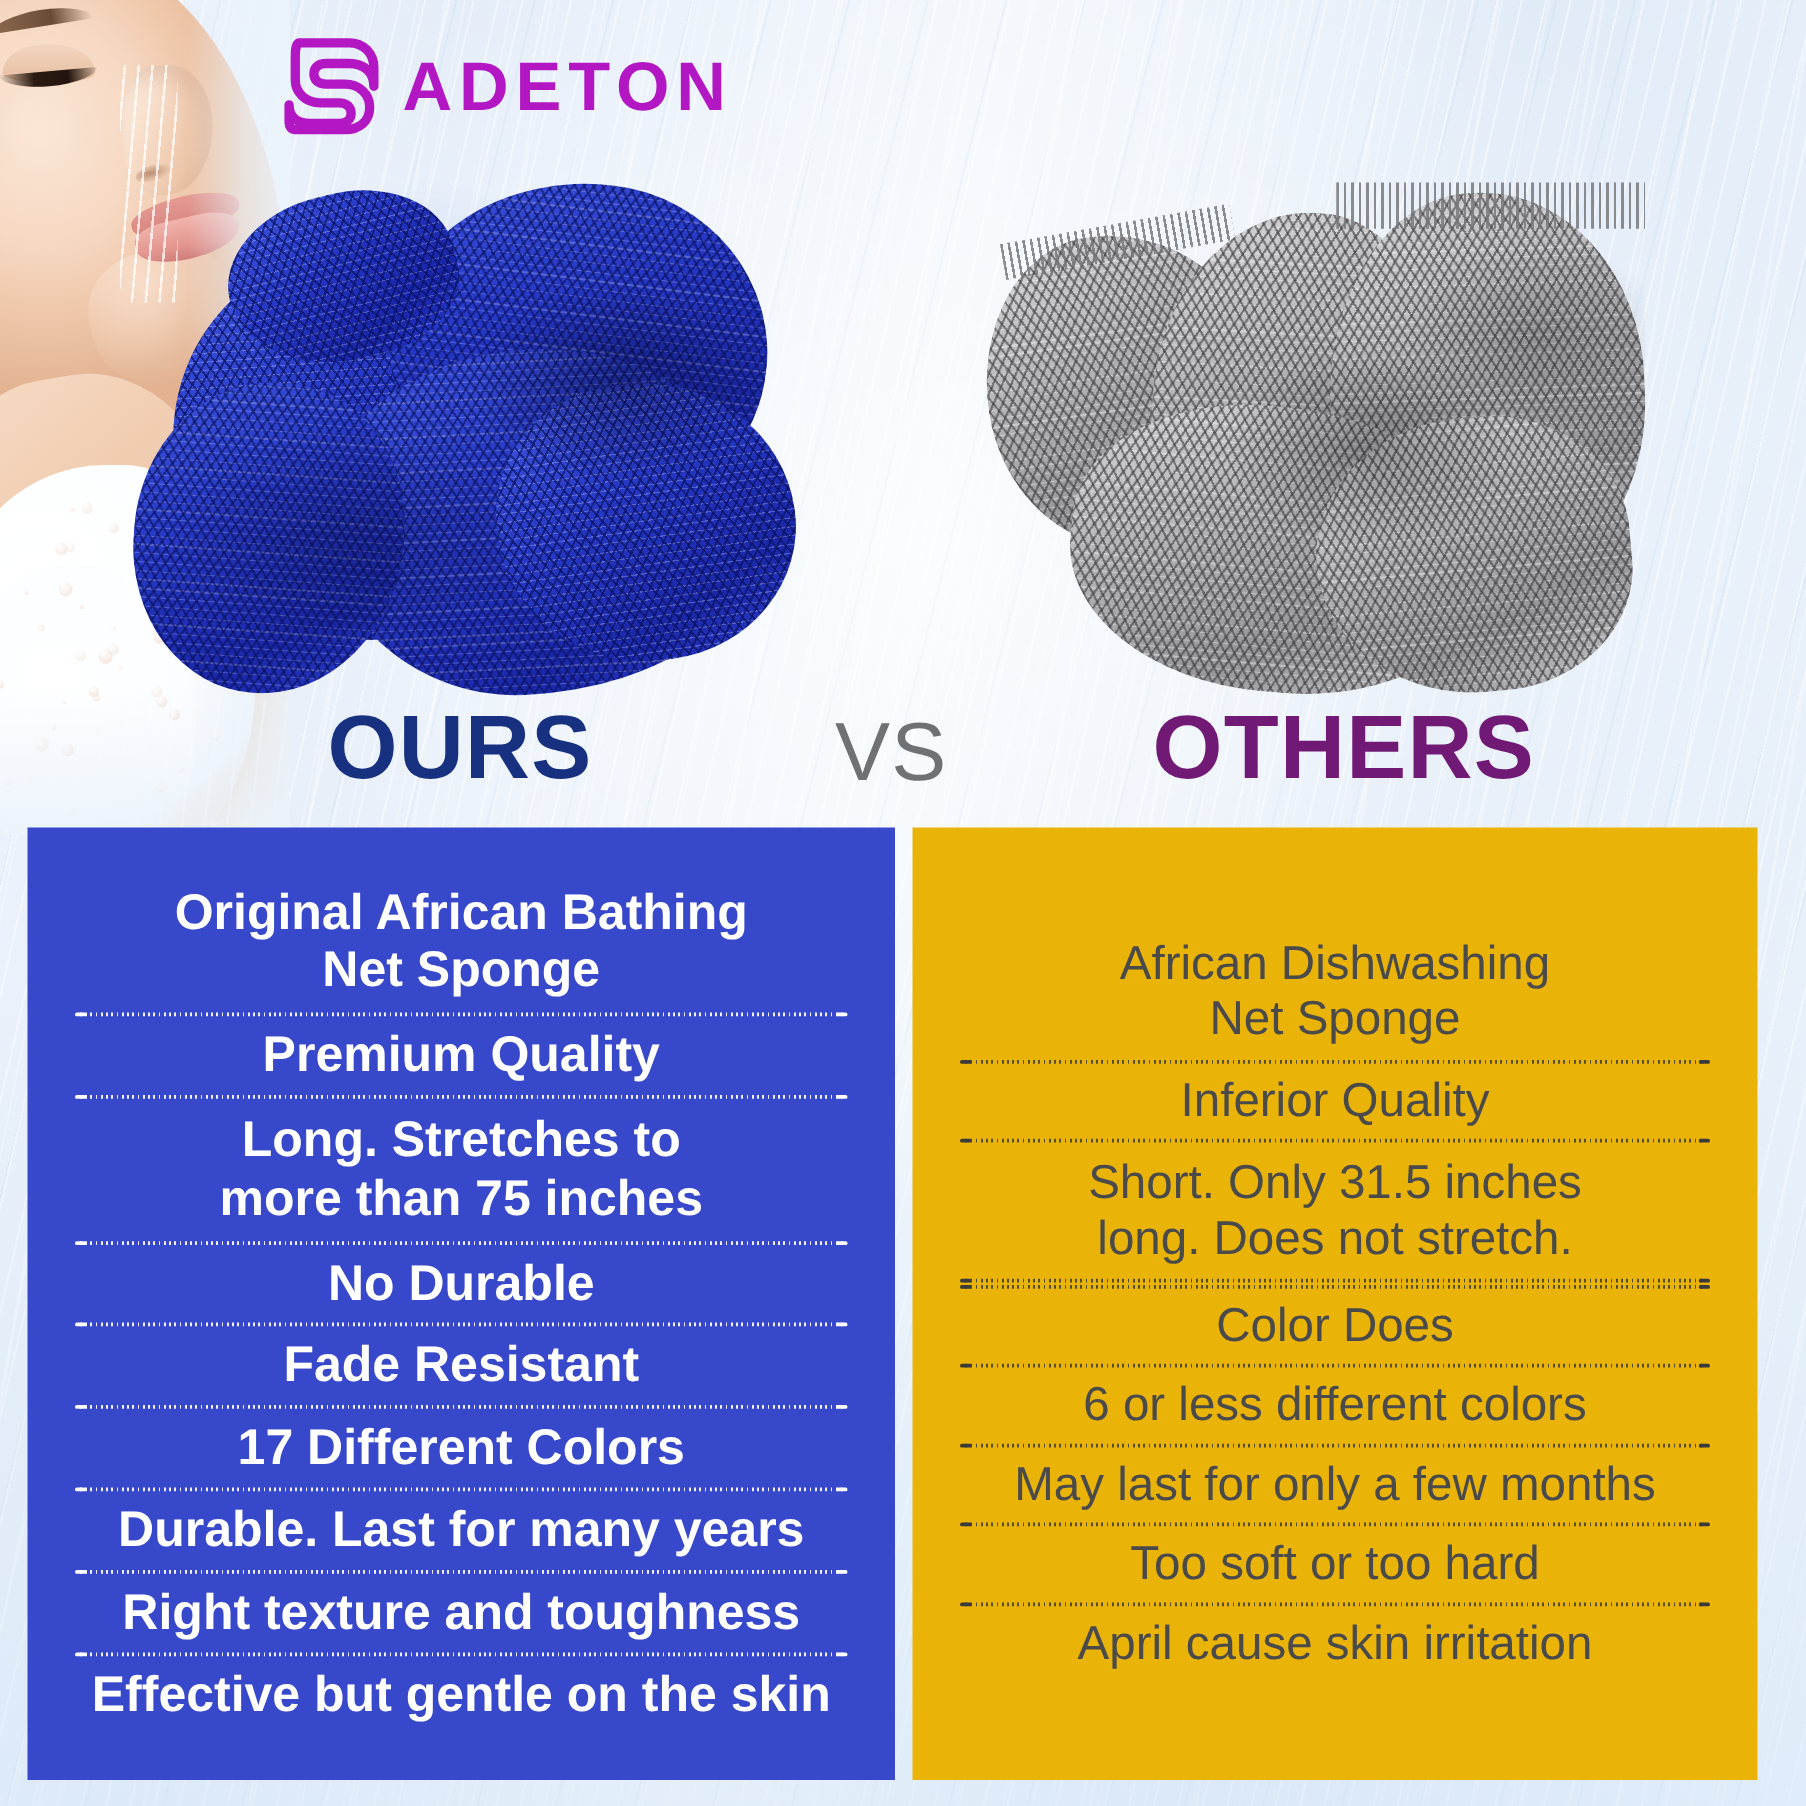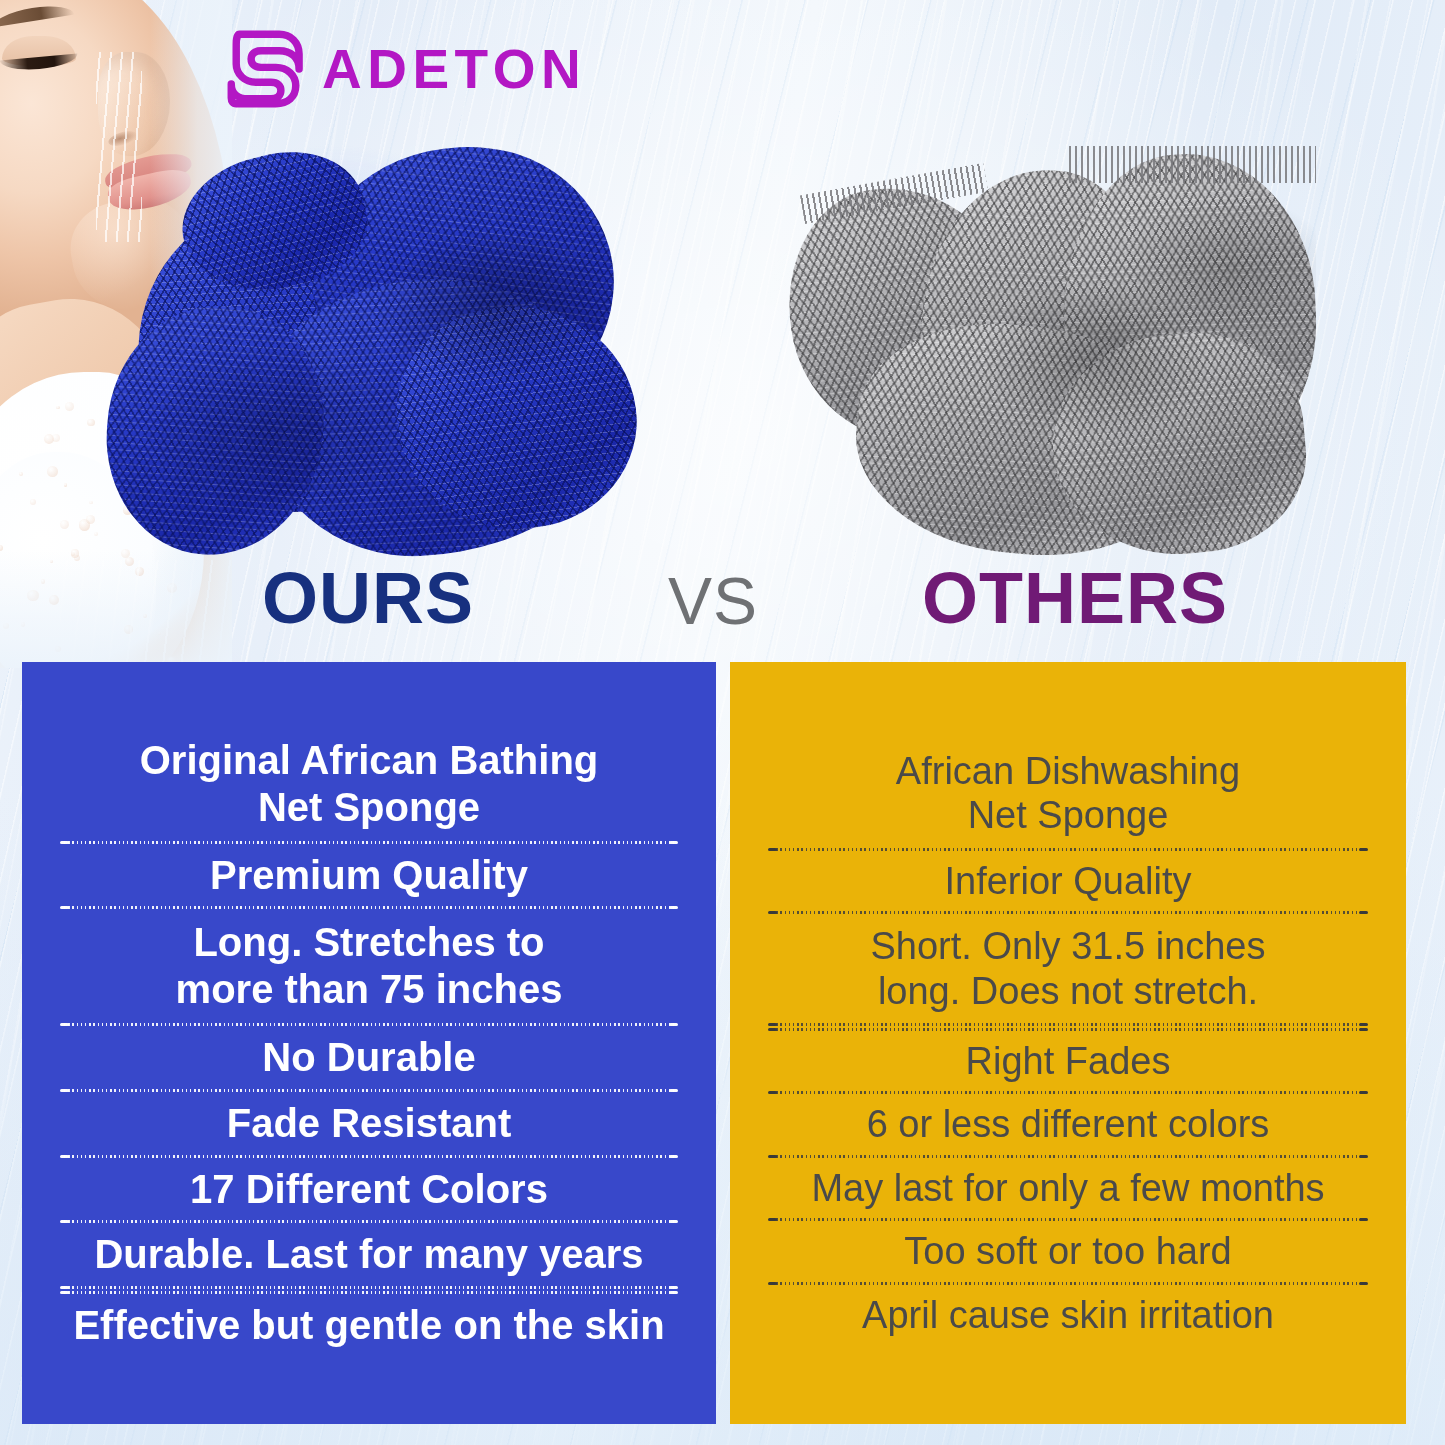--- a/index.html
+++ b/index.html
@@ -385,32 +385,33 @@
       <div class="row two-line">Long. Stretches to<br>more than 75 inches</div>
       <div class="divider"></div>
       <div class="row">No Durable</div>
       <div class="divider"></div>
       <div class="row">Fade Resistant</div>
       <div class="divider"></div>
       <div class="row">17 Different Colors</div>
       <div class="divider"></div>
       <div class="row">Durable. Last for many years</div>
       <div class="divider"></div>
+      <div class="row">Right texture and toughness</div>
       <div class="divider"></div>
       <div class="row">Effective but gentle on the skin</div>
     </div>
   <div class="panel" id="panel-others">
       <div class="row two-line">African Dishwashing<br>Net Sponge</div>
       <div class="divider"></div>
       <div class="row">Inferior Quality</div>
       <div class="divider"></div>
       <div class="row two-line">Short. Only 31.5 inches<br>long. Does not stretch.</div>
       <div class="divider"></div>
       <div class="divider"></div>
-      <div class="row">Right Fades</div>
+      <div class="row">Color Does</div>
       <div class="divider"></div>
       <div class="row">6 or less different colors</div>
       <div class="divider"></div>
       <div class="row">May last for only a few months</div>
       <div class="divider"></div>
       <div class="row">Too soft or too hard</div>
       <div class="divider"></div>
       <div class="row">April cause skin irritation</div>
     </div>
 </div>

